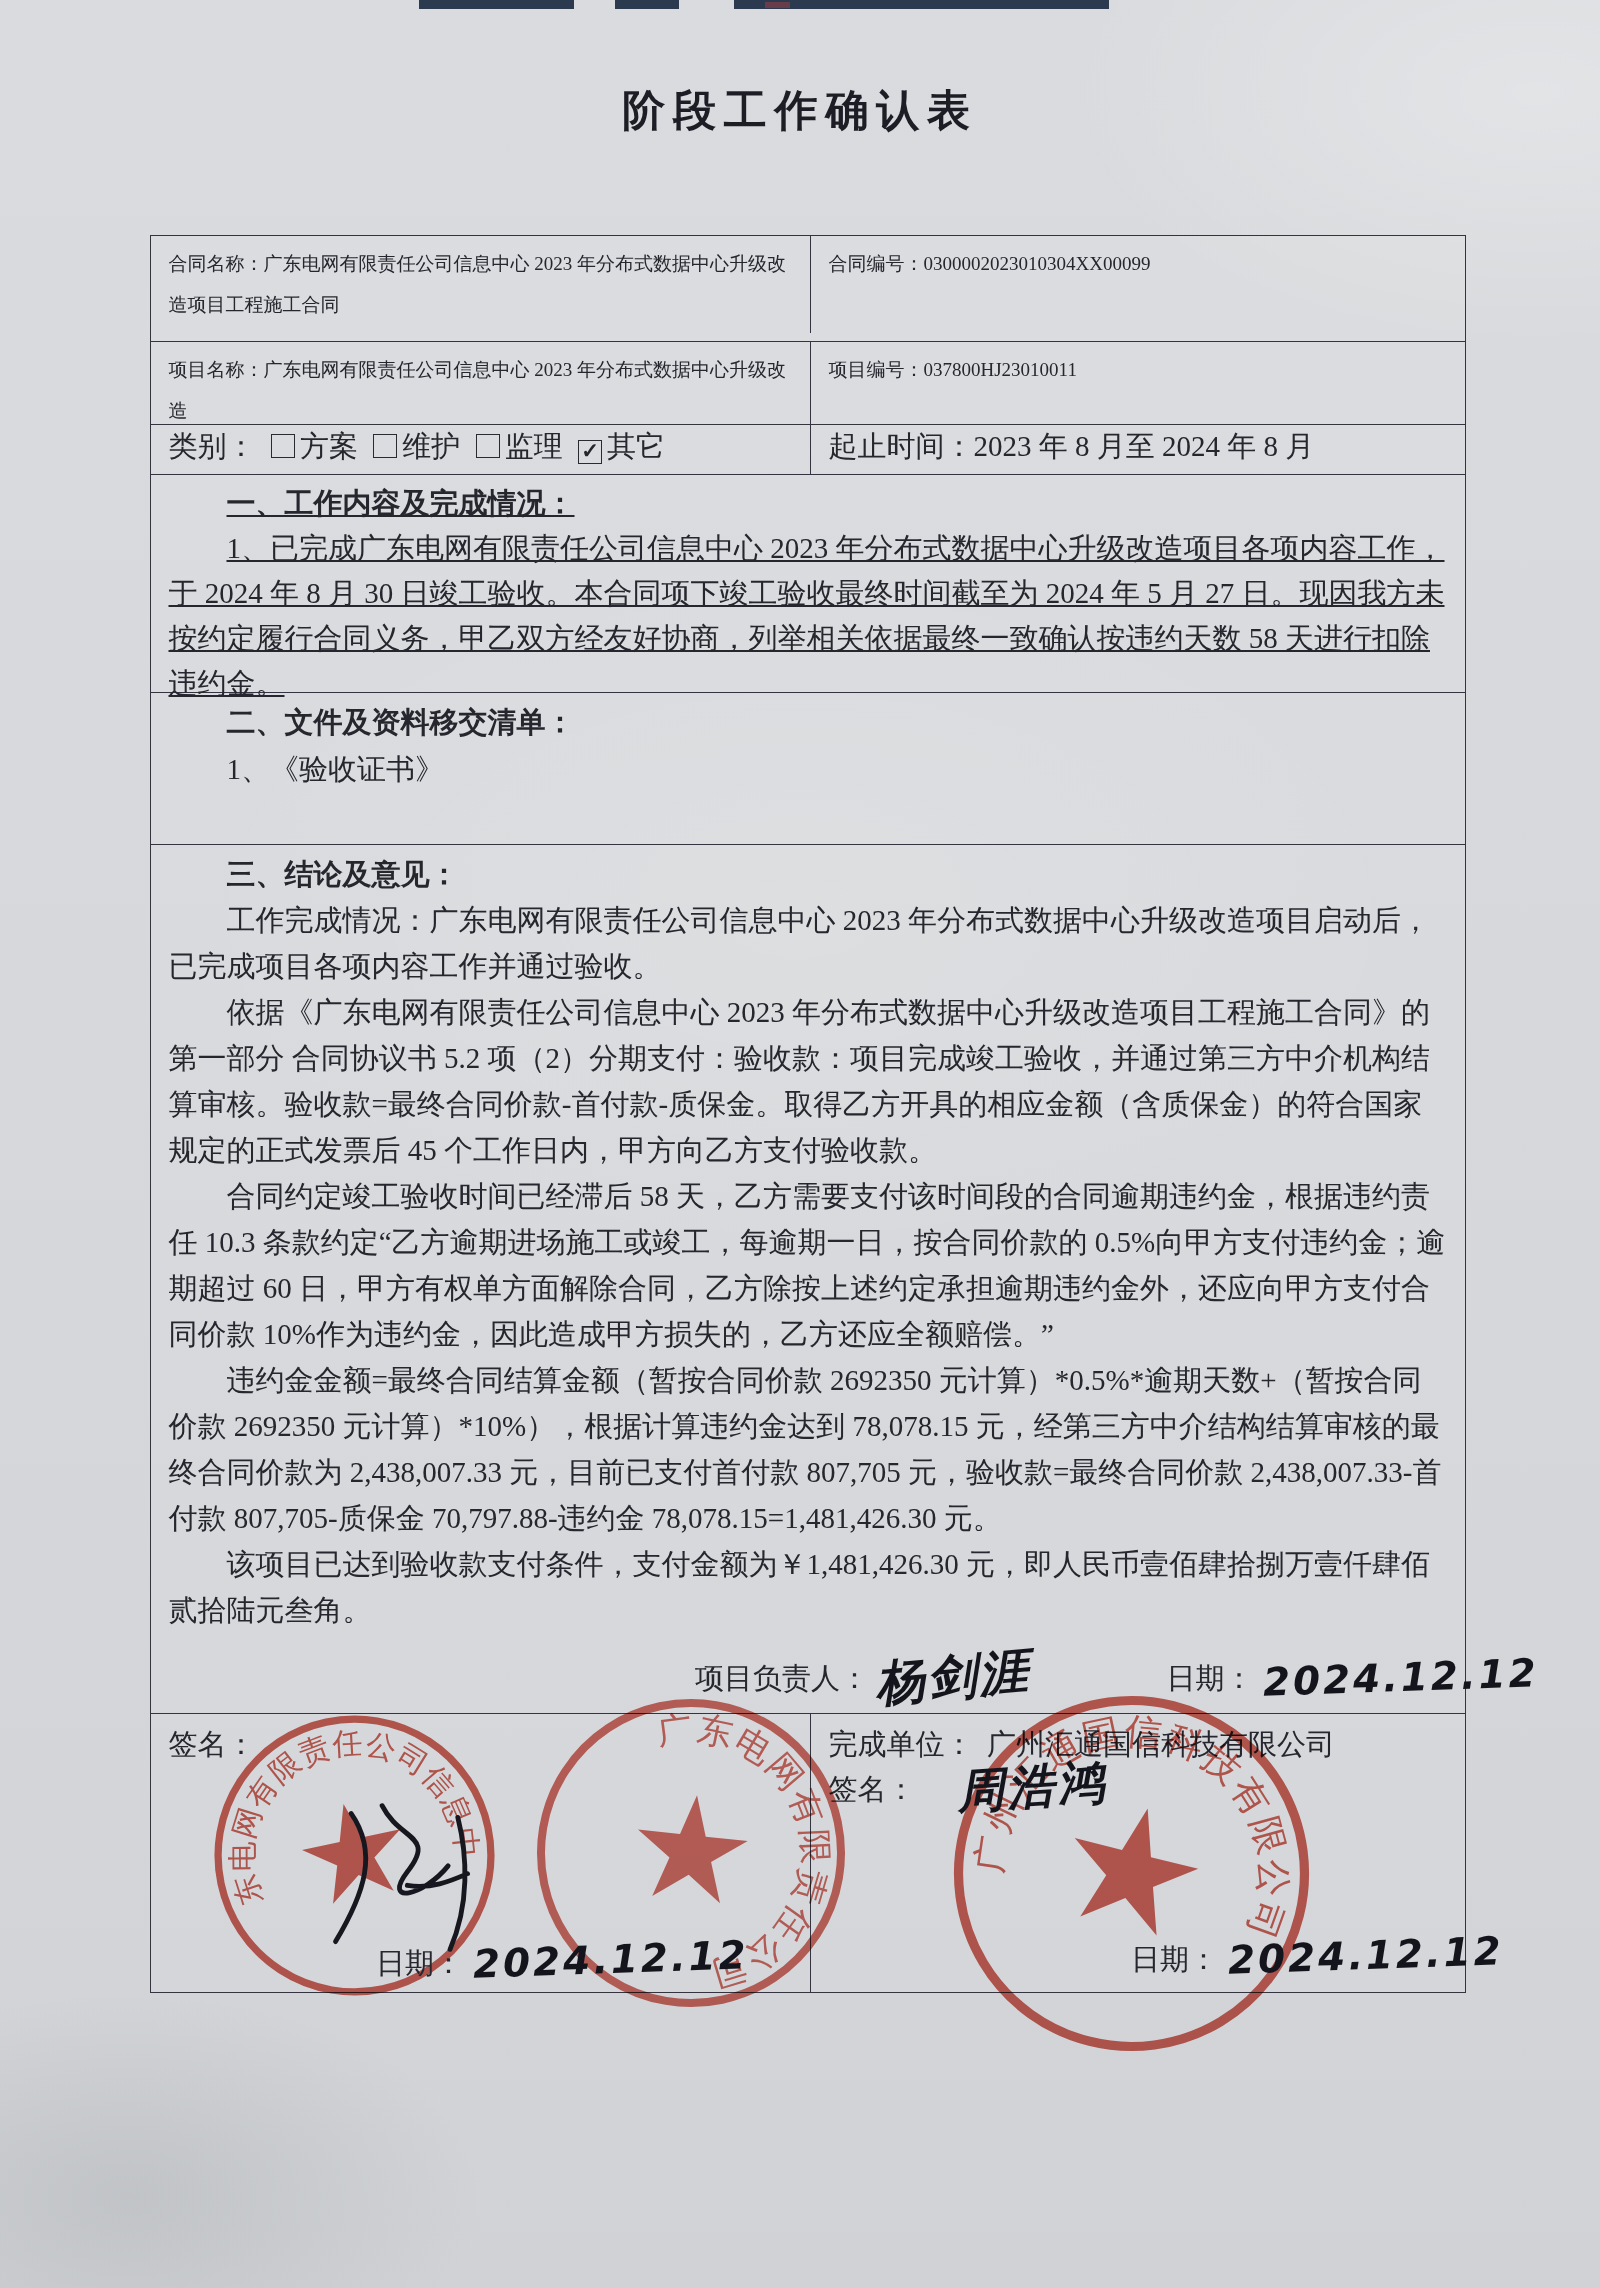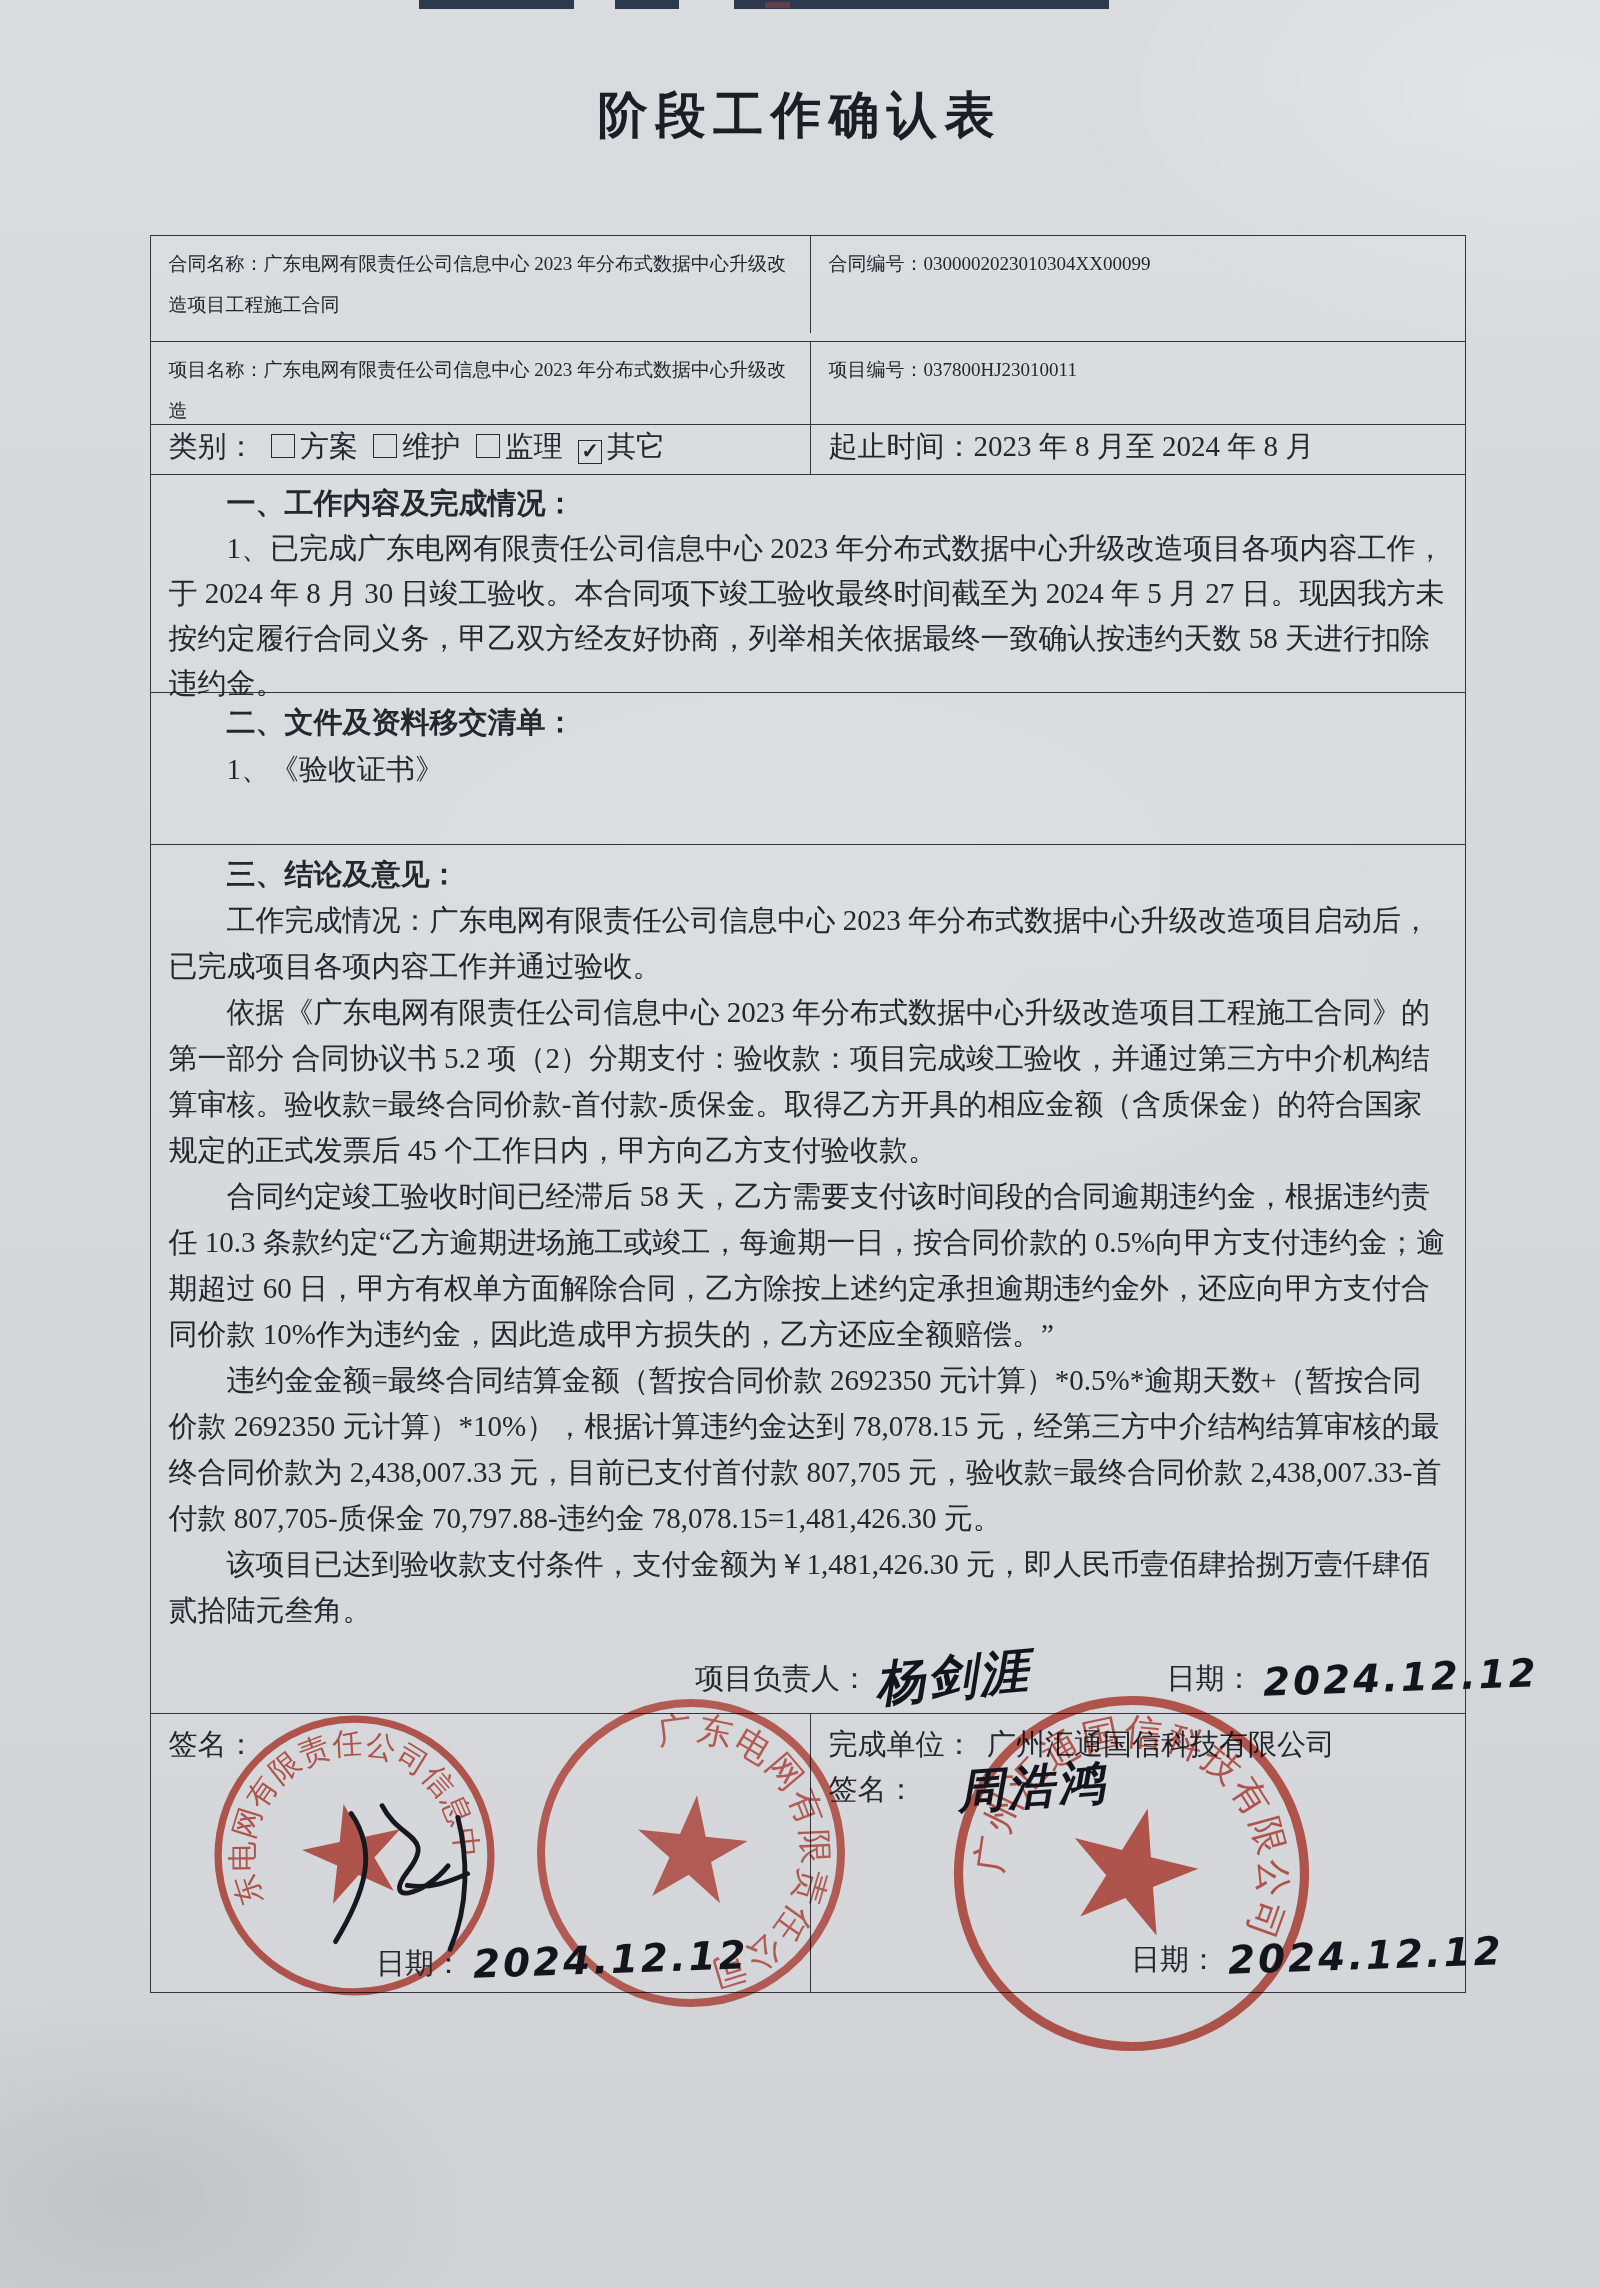--- a/index.html
+++ b/index.html
@@ -16,37 +16,37 @@
       radial-gradient(873px 485px at 50% 40%, rgba(255,255,255,.10), transparent 75%);
   }
   .scan-strip{position:absolute;top:0;height:8.7px;background:#2c3a50;}
   .scan-strip.s1{left:419px;width:155px;}
   .scan-strip.s2{left:615px;width:64px;}
   .scan-strip.s3{left:734px;width:375px;}
   .scan-mark{position:absolute;top:1.9px;left:765px;width:25px;height:5.8px;background:#a04040;opacity:.5;}
 
   .doc-title{
     position:absolute;top:82px;left:0;width:100%;text-align:center;
-    font-family:"DejaVu Sans", sans-serif;font-weight:700;font-size:50px;letter-spacing:7.8px;color:#1d1d26;
+    font-family:"DejaVu Sans", sans-serif;font-weight:700;font-size:43px;letter-spacing:7.8px;color:#1d1d26;
   }
 
   .tbl{
     position:absolute;left:150px;top:235px;width:1316px;
     border:1.9px solid #33343f;box-sizing:border-box;background:rgba(255,255,255,.06);
   }
   .row{display:flex;box-sizing:border-box;}
   .row + .row{border-top:1.9px solid #33343f;}
   .cell{box-sizing:border-box;position:relative;}
   .cell.left{width:660px;border-right:1.9px solid #33343f;}
   .cell.right{flex:1;}
   .r1{height:97px;}  .r2{height:83px;margin-top:8px;}  .r3{height:50px;}
   .r1 .cell,.r2 .cell{font-size:19px;line-height:41px;padding:6.8px 17.5px;}
   .r3 .cell{font-size:29px;line-height:33px;padding:4.9px 17.5px;}
   .sec{box-sizing:border-box;padding:5.8px 17.5px;font-size:29px;position:relative;}
-  .sec1{height:217px;line-height:45px;}
+  .sec1{height:217px;line-height:45px;text-decoration:underline;}
   .sec2{height:151px;line-height:47px;}
   .sec3{height:868px;line-height:46px;}
   .sec .heading{font-weight:700;margin:0;}
   .sec p{margin:0;text-indent:2em;}
   .rb{height:279px;}
   .rb .cell{font-size:29px;line-height:45px;padding:7.8px 17.5px;overflow:visible;}
 
   .cb{
     display:inline-block;width:24px;height:24px;border:1.9px solid #2a2a33;box-sizing:border-box;
     margin:0 4.9px 0 15.5px;vertical-align:-1.9px;text-align:center;line-height:20.4px;font-size:21.3px;font-weight:700;

